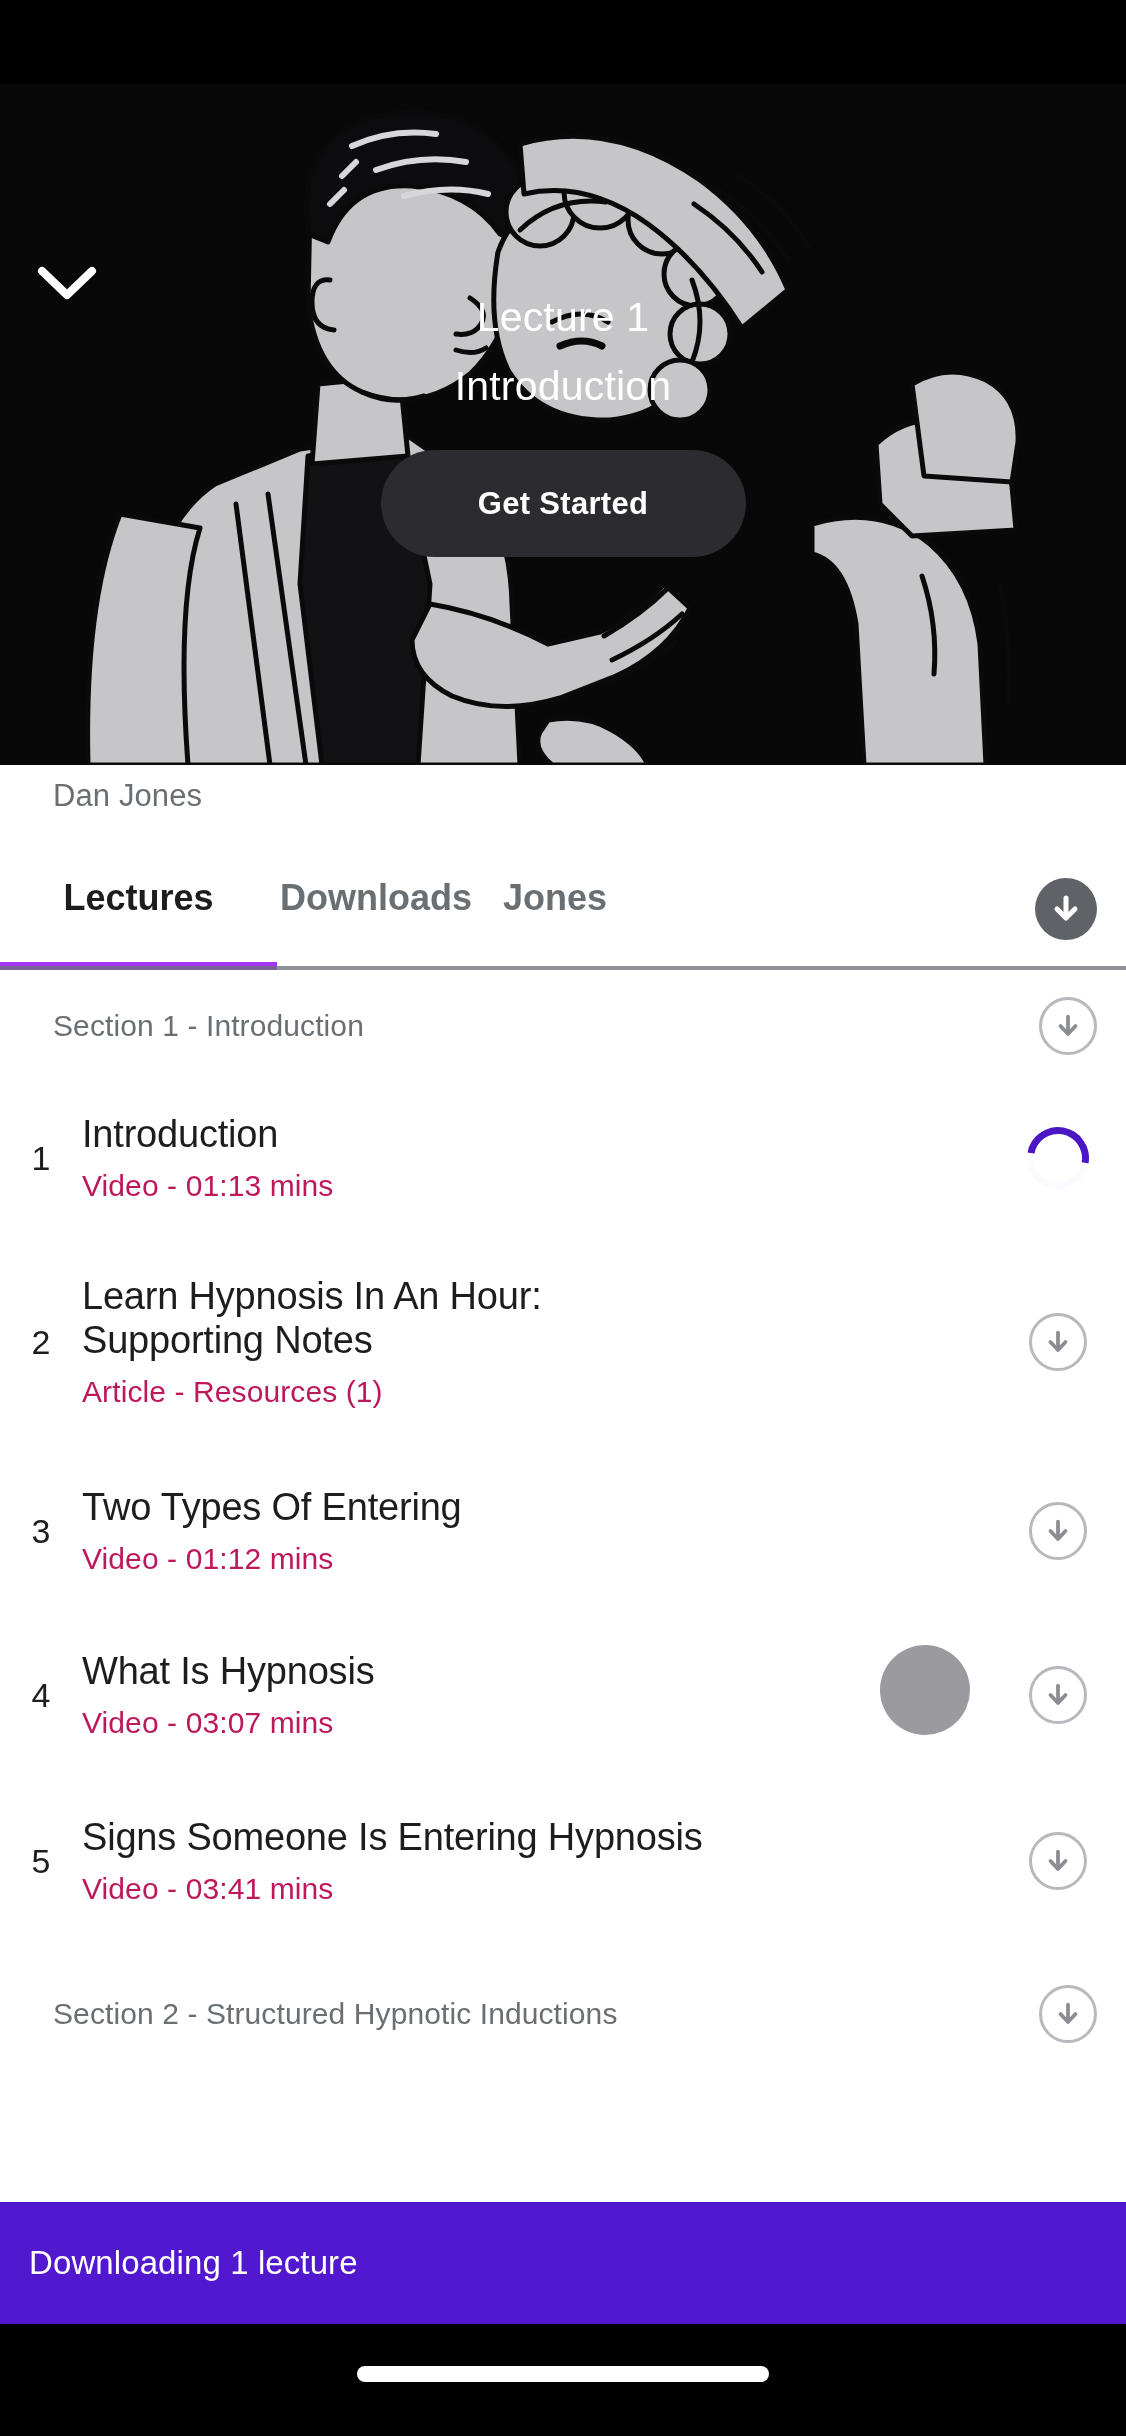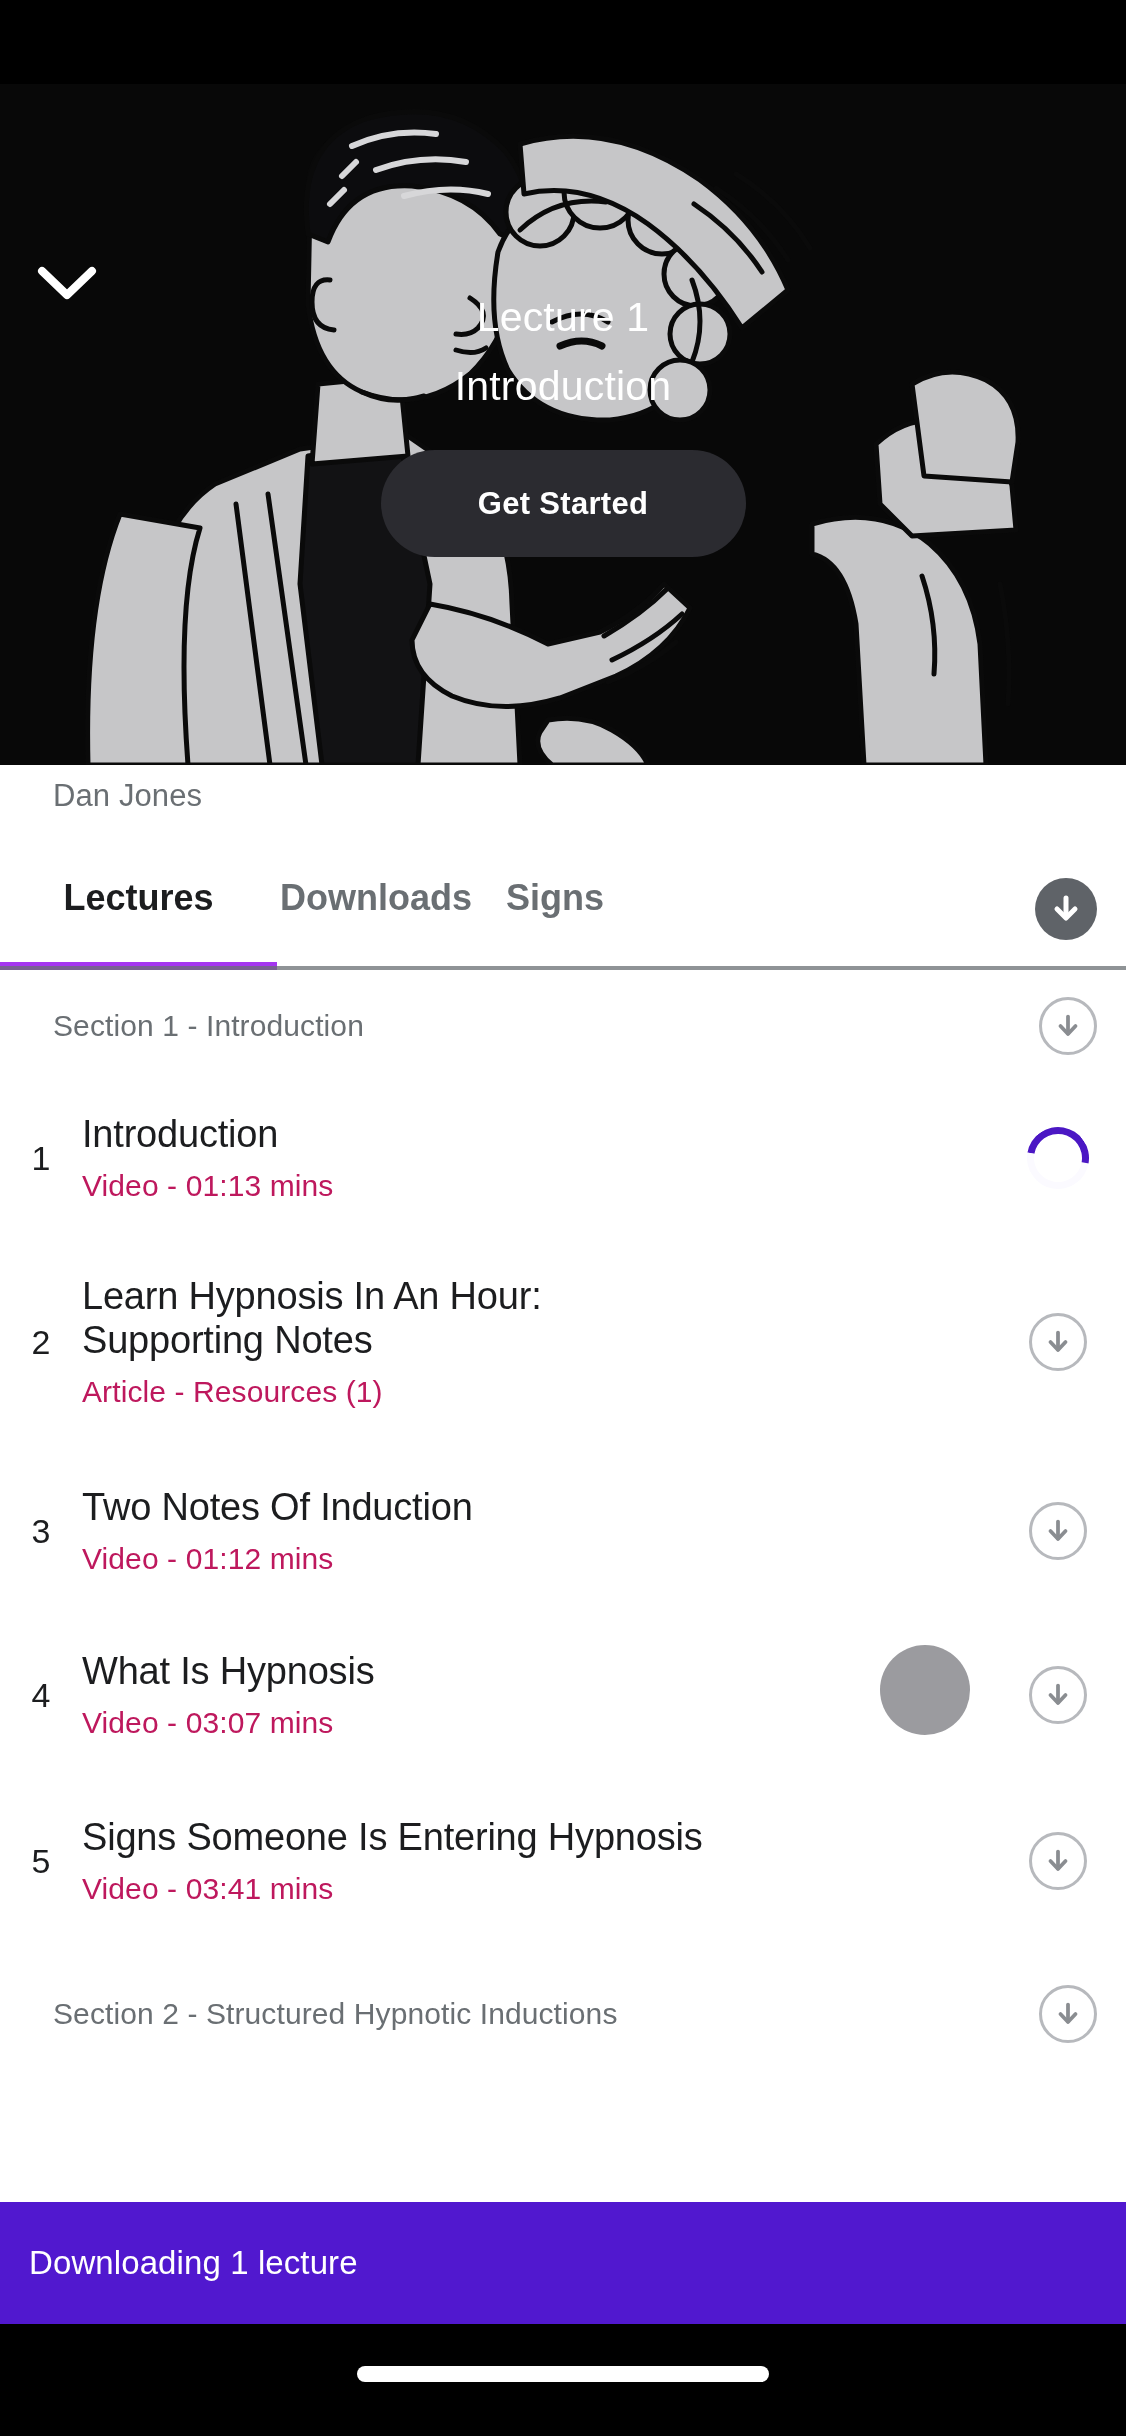--- a/index.html
+++ b/index.html
@@ -337,21 +337,21 @@
 
   <div class="tabbar">
     <div class="tabs">
       <div class="tab-wrap" id="tab-lectures-wrap">
         <div class="tab active">Lectures</div>
       </div>
       <div class="tab-wrap" id="tab-downloads-wrap">
         <div class="tab">Downloads</div>
       </div>
       <div class="tab-wrap" id="tab-more-wrap">
-        <div class="tab">Signs</div>
+        <div class="tab">Jones</div>
       </div>
     </div>
     <div class="tab-underline" style="width:277px;"></div>
     <div class="tabbar-download">
       <div class="dl-circle-filled">
         <svg width="34" height="34" viewBox="0 0 34 34" fill="none" aria-hidden="true">
           <path d="M17 6 L17 25" stroke="#ffffff" stroke-width="5" stroke-linecap="round"></path>
           <path d="M8 17 L17 26 L26 17" stroke="#ffffff" stroke-width="5" stroke-linecap="round" stroke-linejoin="round"></path>
         </svg>
       </div>
@@ -394,21 +394,21 @@
             <path d="M17 7 L17 25" stroke="#8a8d91" stroke-width="4" stroke-linecap="round"></path>
             <path d="M9 17 L17 25.5 L25 17" stroke="#8a8d91" stroke-width="4" stroke-linecap="round" stroke-linejoin="round"></path>
           </svg>
         </div>
       </div>
     </div>
 
     <div class="lecture-row" style="height:162px;">
       <div class="lec-num">3</div>
       <div class="lec-body">
-        <div class="lec-title">Two Notes Of Induction</div>
+        <div class="lec-title">Two Types Of Entering</div>
         <div class="lec-meta">Video - 01:12 mins</div>
       </div>
       <div class="lec-icon">
         <div class="dl-circle-outline">
           <svg width="32" height="32" viewBox="0 0 34 34" fill="none" aria-hidden="true">
             <path d="M17 7 L17 25" stroke="#8a8d91" stroke-width="4" stroke-linecap="round"></path>
             <path d="M9 17 L17 25.5 L25 17" stroke="#8a8d91" stroke-width="4" stroke-linecap="round" stroke-linejoin="round"></path>
           </svg>
         </div>
       </div>

